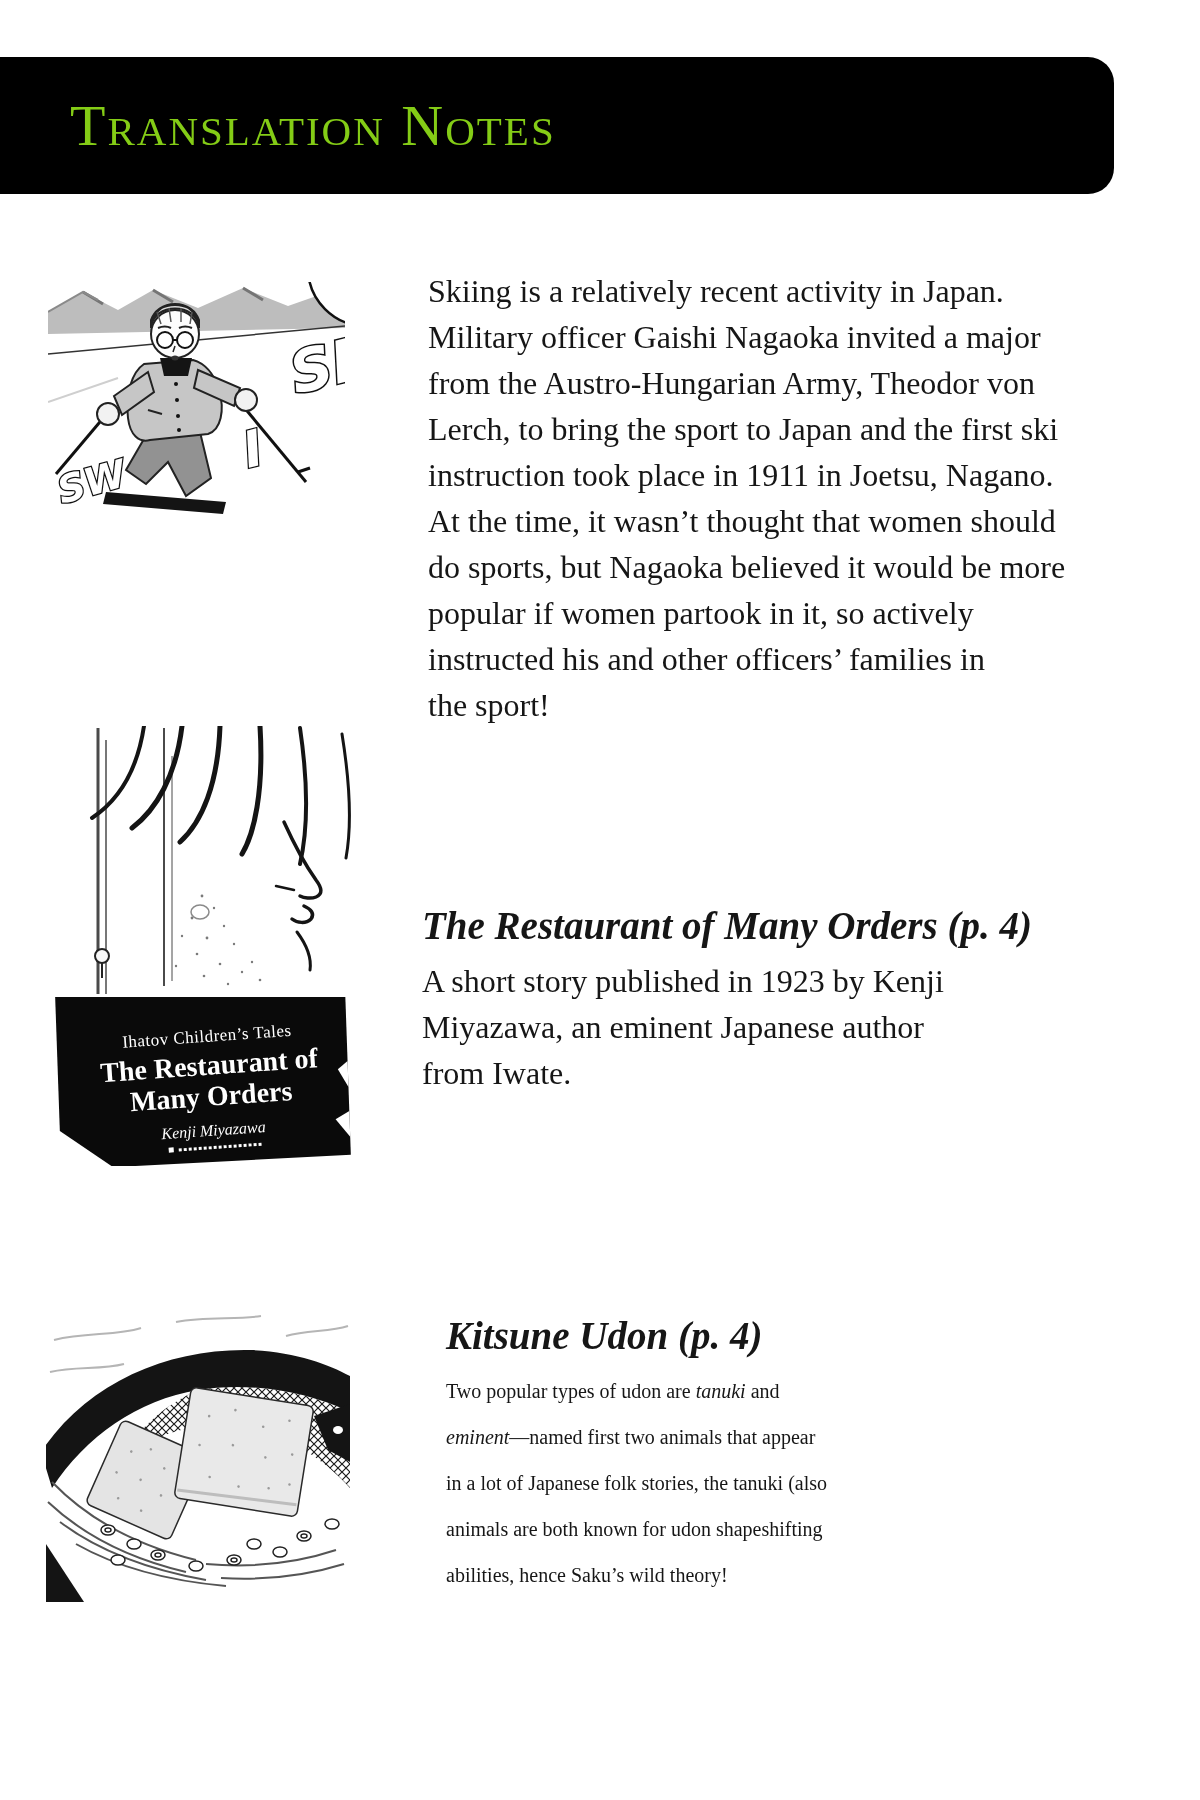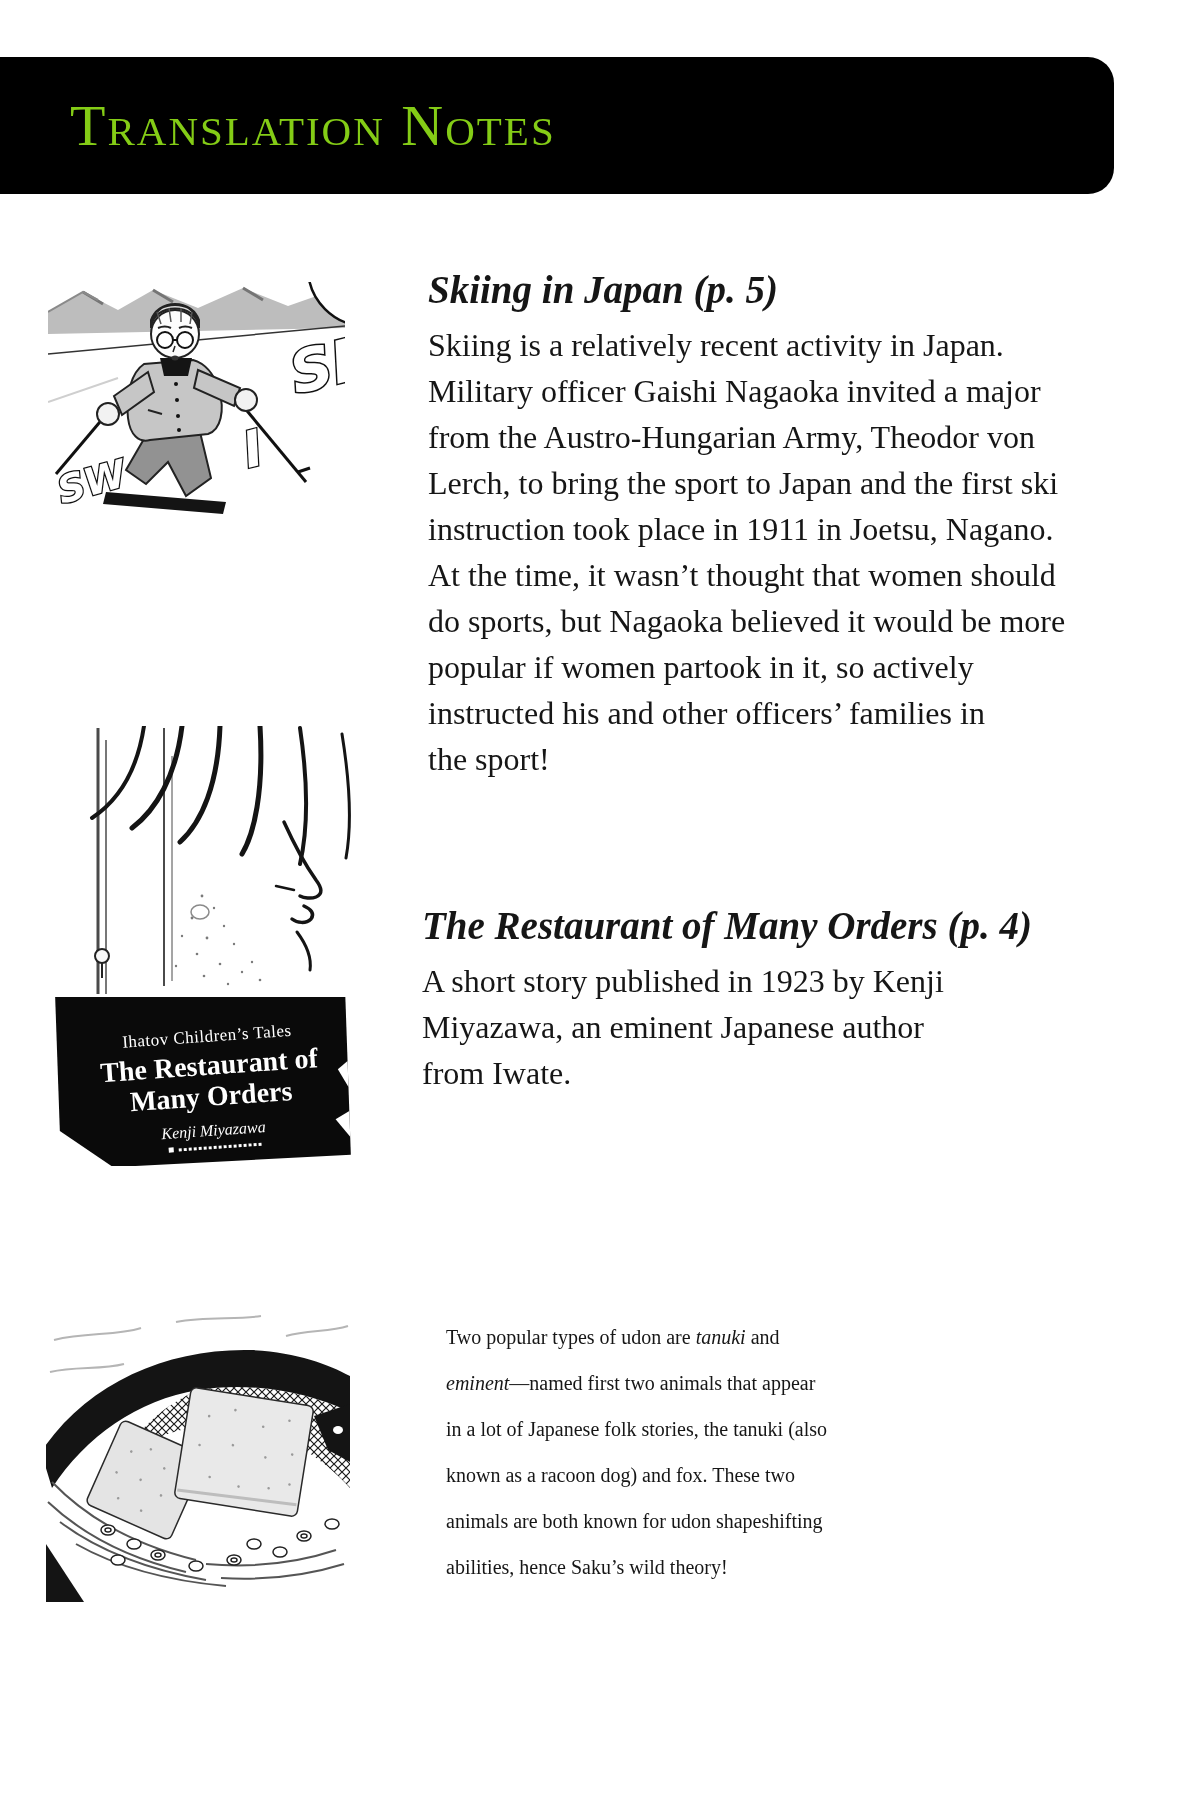--- a/index.html
+++ b/index.html
@@ -76,21 +76,20 @@
 
       <g>
         <text class="sfx" transform="translate(248,112) rotate(-14)" font-size="58" fill="#fff" stroke="#111" stroke-width="3" paint-order="stroke" font-style="italic">SH</text>
         <text class="sfx" transform="translate(200,186) rotate(-14)" font-size="50" fill="#fff" stroke="#111" stroke-width="2.5" paint-order="stroke" font-style="italic">I</text>
         <text class="sfx" transform="translate(14,222) rotate(-16)" font-size="38" fill="#fff" stroke="#111" stroke-width="2.5" paint-order="stroke" font-style="italic">SW</text>
       </g>
     </svg>
   </div>
 
   <div class="note-text" style="left:428px;top:268px;">
-    <h3 class="note-heading">Skiing in Japan (p. 5)</h3>
     <div class="note-body">Skiing is a relatively recent activity in Japan.
 Military officer Gaishi Nagaoka invited a major
 from the Austro-Hungarian Army, Theodor von
 Lerch, to bring the sport to Japan and the first ski
 instruction took place in 1911 in Joetsu, Nagano.
 At the time, it wasn’t thought that women should
 do sports, but Nagaoka believed it would be more
 popular if women partook in it, so actively
 instructed his and other officers’ families in
 the sport!</div>
@@ -247,23 +246,23 @@
           <ellipse cx="286" cy="212" rx="7" ry="5"></ellipse>
         <ellipse cx="62" cy="218" rx="3" ry="2"></ellipse>
           <ellipse cx="112" cy="243" rx="3" ry="2"></ellipse>
         <ellipse cx="188" cy="248" rx="3" ry="2"></ellipse>
           <ellipse cx="258" cy="224" rx="3" ry="2"></ellipse>
       </g>
     </svg>
   </div>
 
   <div class="note-text" style="left:446px;top:1314px;">
+    <h3 class="note-heading">Kitsune Udon (p. 4)</h3>
     <div>
       <div class="note-line"><span>Two popular types of udon are </span><span class="it">tanuki</span><span> and</span></div>
       <div class="note-line"><span class="it">eminent</span><span>—named first two animals that appear</span></div>
       <div class="note-line">in a lot of Japanese folk stories, the tanuki (also</div>
-      <div class="note-line">known as a racoon dog) and fox. These two</div>
       <div class="note-line">animals are both known for udon shapeshifting</div>
       <div class="note-line">abilities, hence Saku’s wild theory!</div>
     </div>
   </div>
 
 </div>
 
 </body></html>

